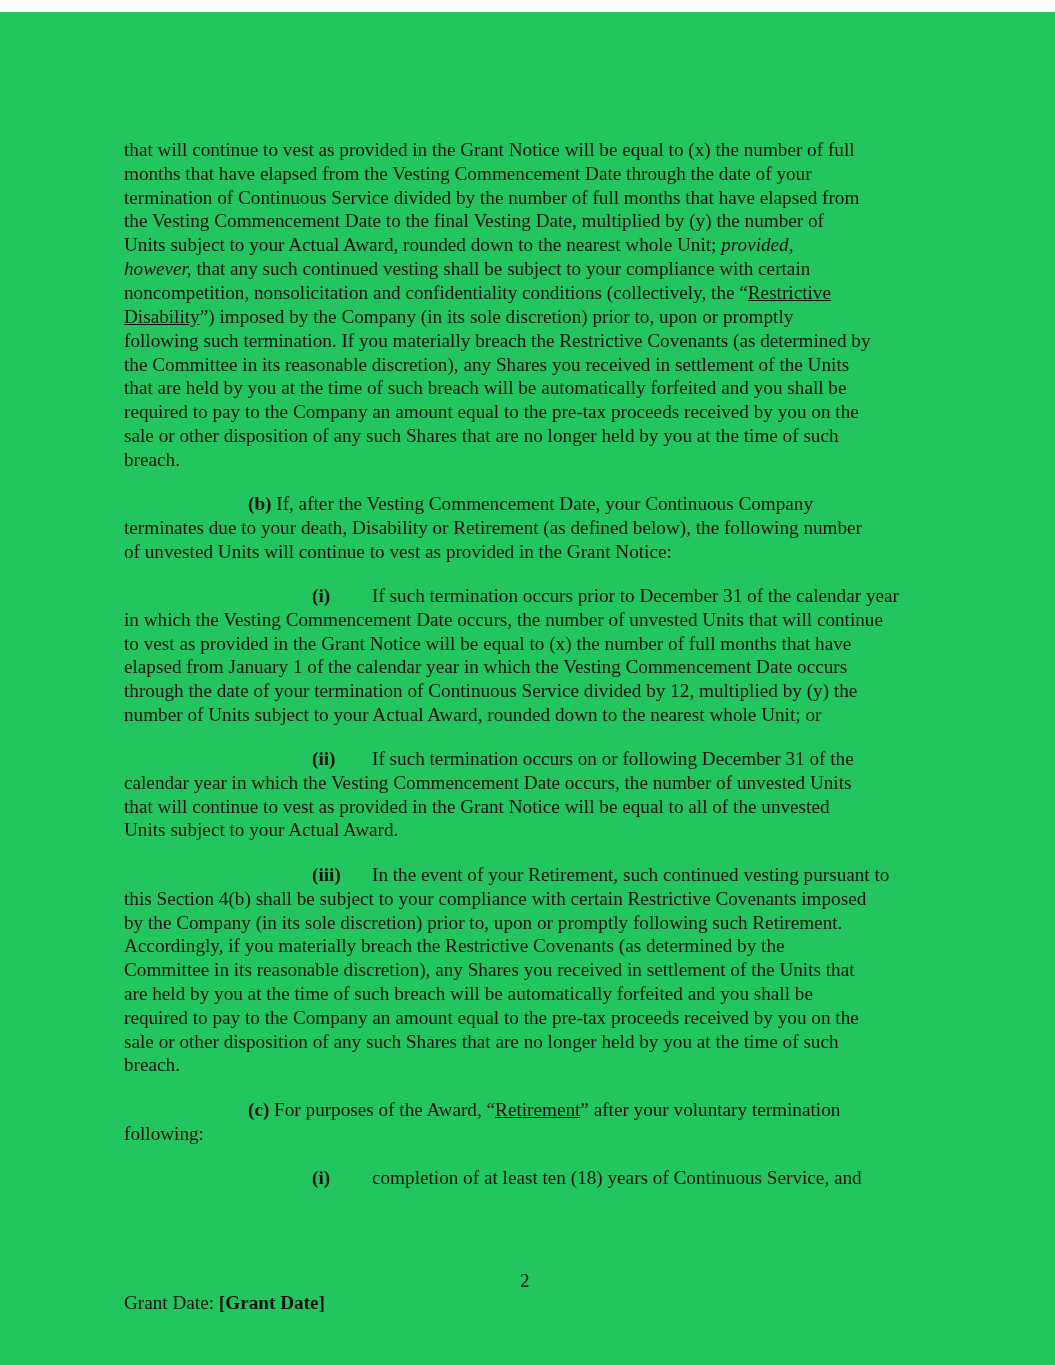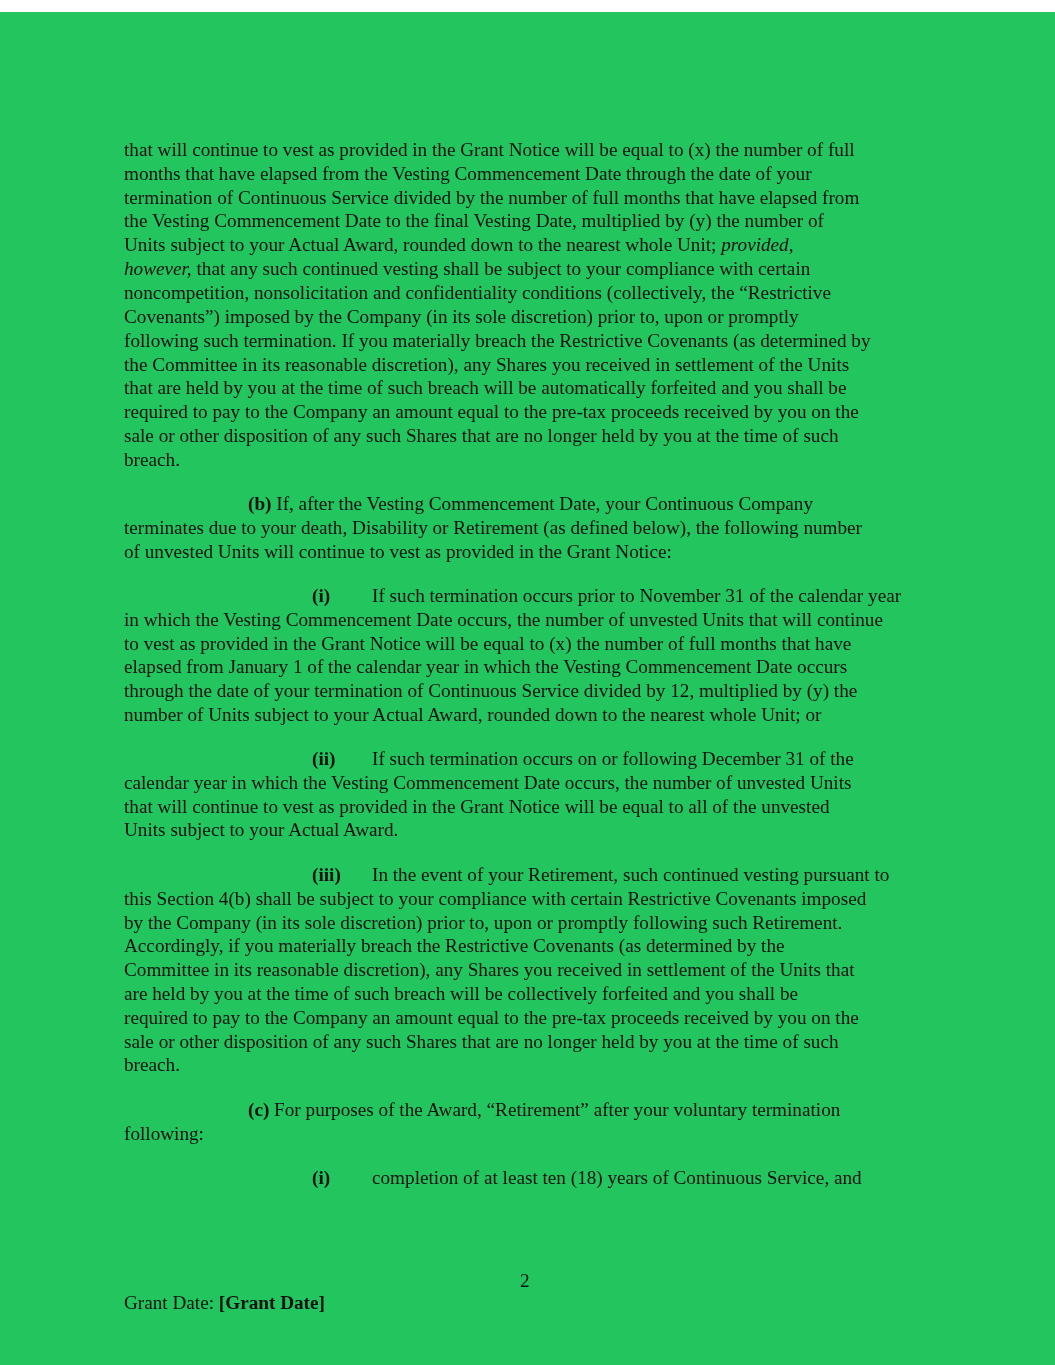--- a/index.html
+++ b/index.html
@@ -1,20 +1,20 @@
 <!DOCTYPE html>
 <html><head>
 <meta charset="utf-8">
 <style>
   html, body { margin: 0; padding: 0; background: #ffffff; }
   body { width: 1055px; height: 1365px; position: relative; overflow: hidden;
          font-family: "Liberation Serif", "DejaVu Serif", serif; color: #111; }
   .page { position: absolute; left: 0; top: 12px; width: 1055px; height: 1365px; background:#22c55e; }
   .line { position: absolute; left: 124px; font-size: 19.2px; line-height: 24px; white-space: nowrap; }
-  .u { }
+  .u { text-decoration: underline; }
   .b { font-weight: bold; }
   .i { font-style: italic; margin-top: 44px; }
   .pagenum { position: absolute; left: 520px; top: 1258px; font-size: 19.2px; }
   .footer { position: absolute; left: 124px; top: 1280px; font-size: 19.2px; }
 </style>
 </head>
 <body>
 
 <div class="page">
 
@@ -26,41 +26,41 @@
     <div class="line" style="top:221px">
       <span>Units subject to your Actual Award, rounded down to the nearest whole Unit; </span><span class="i">provided,</span>
     </div>
     <div class="line" style="top:245px">
       <span class="i">however,</span> <span>that any such continued vesting shall be subject to your compliance with certain</span>
     </div>
     <div class="line" style="top:269px">
       <span>noncompetition, nonsolicitation and confidentiality conditions (collectively, the “</span><span class="u">Restrictive</span>
     </div>
     <div class="line" style="top:293px">
-      <span class="u">Covenants</span><span>”) imposed by the Company (in its sole discretion) prior to, upon or promptly</span>
+      <span class="u">Disability</span><span>”) imposed by the Company (in its sole discretion) prior to, upon or promptly</span>
     </div>
     <div class="line" style="top:317px">following such termination. If you materially breach the Restrictive Covenants (as determined by</div>
     <div class="line" style="top:341px">the Committee in its reasonable discretion), any Shares you received in settlement of the Units</div>
     <div class="line" style="top:364px">that are held by you at the time of such breach will be automatically forfeited and you shall be</div>
     <div class="line" style="top:388px">required to pay to the Company an amount equal to the pre-tax proceeds received by you on the</div>
     <div class="line" style="top:412px">sale or other disposition of any such Shares that are no longer held by you at the time of such</div>
     <div class="line" style="top:436px">breach.</div>
   </div>
 
   <div>
     <div class="line" style="top:480px; left:248px">
       <span class="b">(b)</span><span> If, after the Vesting Commencement Date, your Continuous Company</span>
     </div>
     <div class="line" style="top:504px">terminates due to your death, Disability or Retirement (as defined below), the following number</div>
     <div class="line" style="top:528px">of unvested Units will continue to vest as provided in the Grant Notice:</div>
   </div>
 
   <div>
     <div class="line" style="top:572px; left:312px"><span class="b">(i)</span></div>
-    <div class="line" style="top:572px; left:372px">If such termination occurs prior to November 31 of the calendar year</div>
+    <div class="line" style="top:572px; left:372px">If such termination occurs prior to December 31 of the calendar year</div>
     <div class="line" style="top:596px">in which the Vesting Commencement Date occurs, the number of unvested Units that will continue</div>
     <div class="line" style="top:620px">to vest as provided in the Grant Notice will be equal to (x) the number of full months that have</div>
     <div class="line" style="top:643px">elapsed from January 1 of the calendar year in which the Vesting Commencement Date occurs</div>
     <div class="line" style="top:667px">through the date of your termination of Continuous Service divided by 12, multiplied by (y) the</div>
     <div class="line" style="top:691px">number of Units subject to your Actual Award, rounded down to the nearest whole Unit; or</div>
   </div>
 
   <div>
     <div class="line" style="top:735px; left:312px"><span class="b">(ii)</span></div>
     <div class="line" style="top:735px; left:372px">If such termination occurs on or following December 31 of the</div>
@@ -69,21 +69,21 @@
     <div class="line" style="top:806px">Units subject to your Actual Award.</div>
   </div>
 
   <div>
     <div class="line" style="top:851px; left:312px"><span class="b">(iii)</span></div>
     <div class="line" style="top:851px; left:372px">In the event of your Retirement, such continued vesting pursuant to</div>
     <div class="line" style="top:875px">this Section 4(b) shall be subject to your compliance with certain Restrictive Covenants imposed</div>
     <div class="line" style="top:899px">by the Company (in its sole discretion) prior to, upon or promptly following such Retirement.</div>
     <div class="line" style="top:922px">Accordingly, if you materially breach the Restrictive Covenants (as determined by the</div>
     <div class="line" style="top:946px">Committee in its reasonable discretion), any Shares you received in settlement of the Units that</div>
-    <div class="line" style="top:970px">are held by you at the time of such breach will be collectively forfeited and you shall be</div>
+    <div class="line" style="top:970px">are held by you at the time of such breach will be automatically forfeited and you shall be</div>
     <div class="line" style="top:994px">required to pay to the Company an amount equal to the pre-tax proceeds received by you on the</div>
     <div class="line" style="top:1018px">sale or other disposition of any such Shares that are no longer held by you at the time of such</div>
     <div class="line" style="top:1041px">breach.</div>
   </div>
 
   <div>
     <div class="line" style="top:1086px; left:248px">
       <span class="b">(c)</span><span> For purposes of the Award, “</span><span class="u">Retirement</span><span>” after your voluntary termination</span>
     </div>
     <div class="line" style="top:1110px">following:</div>

